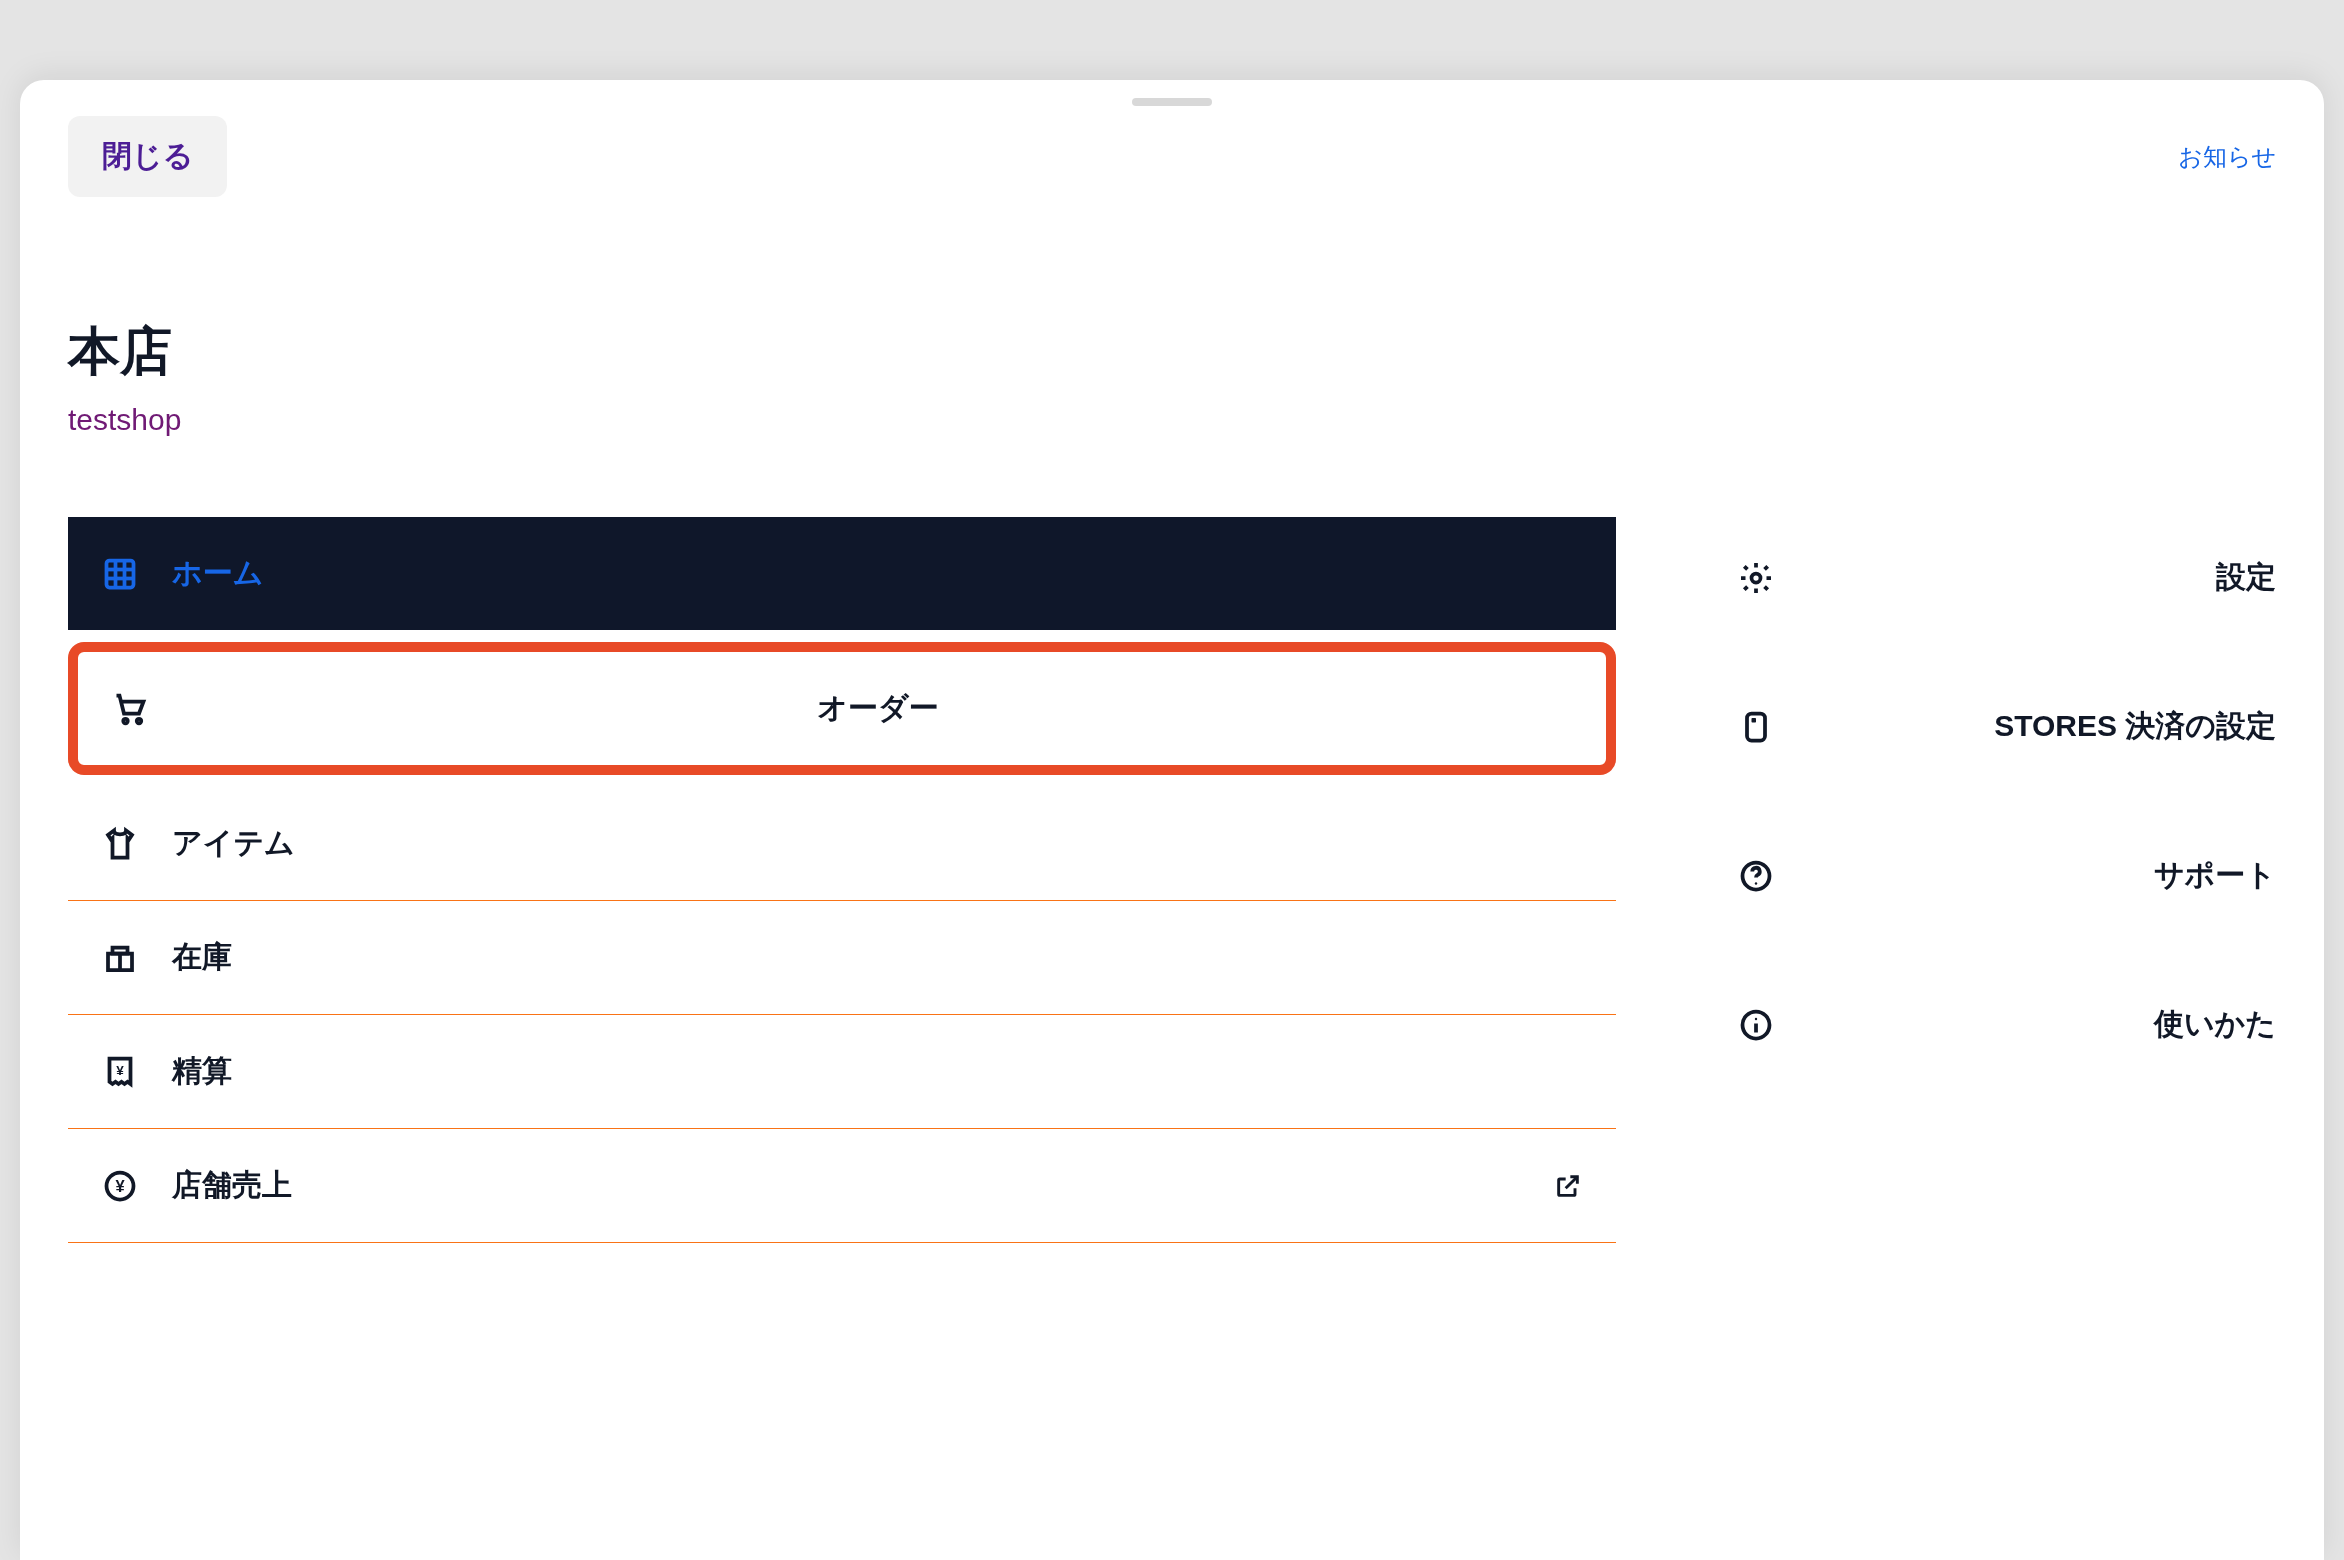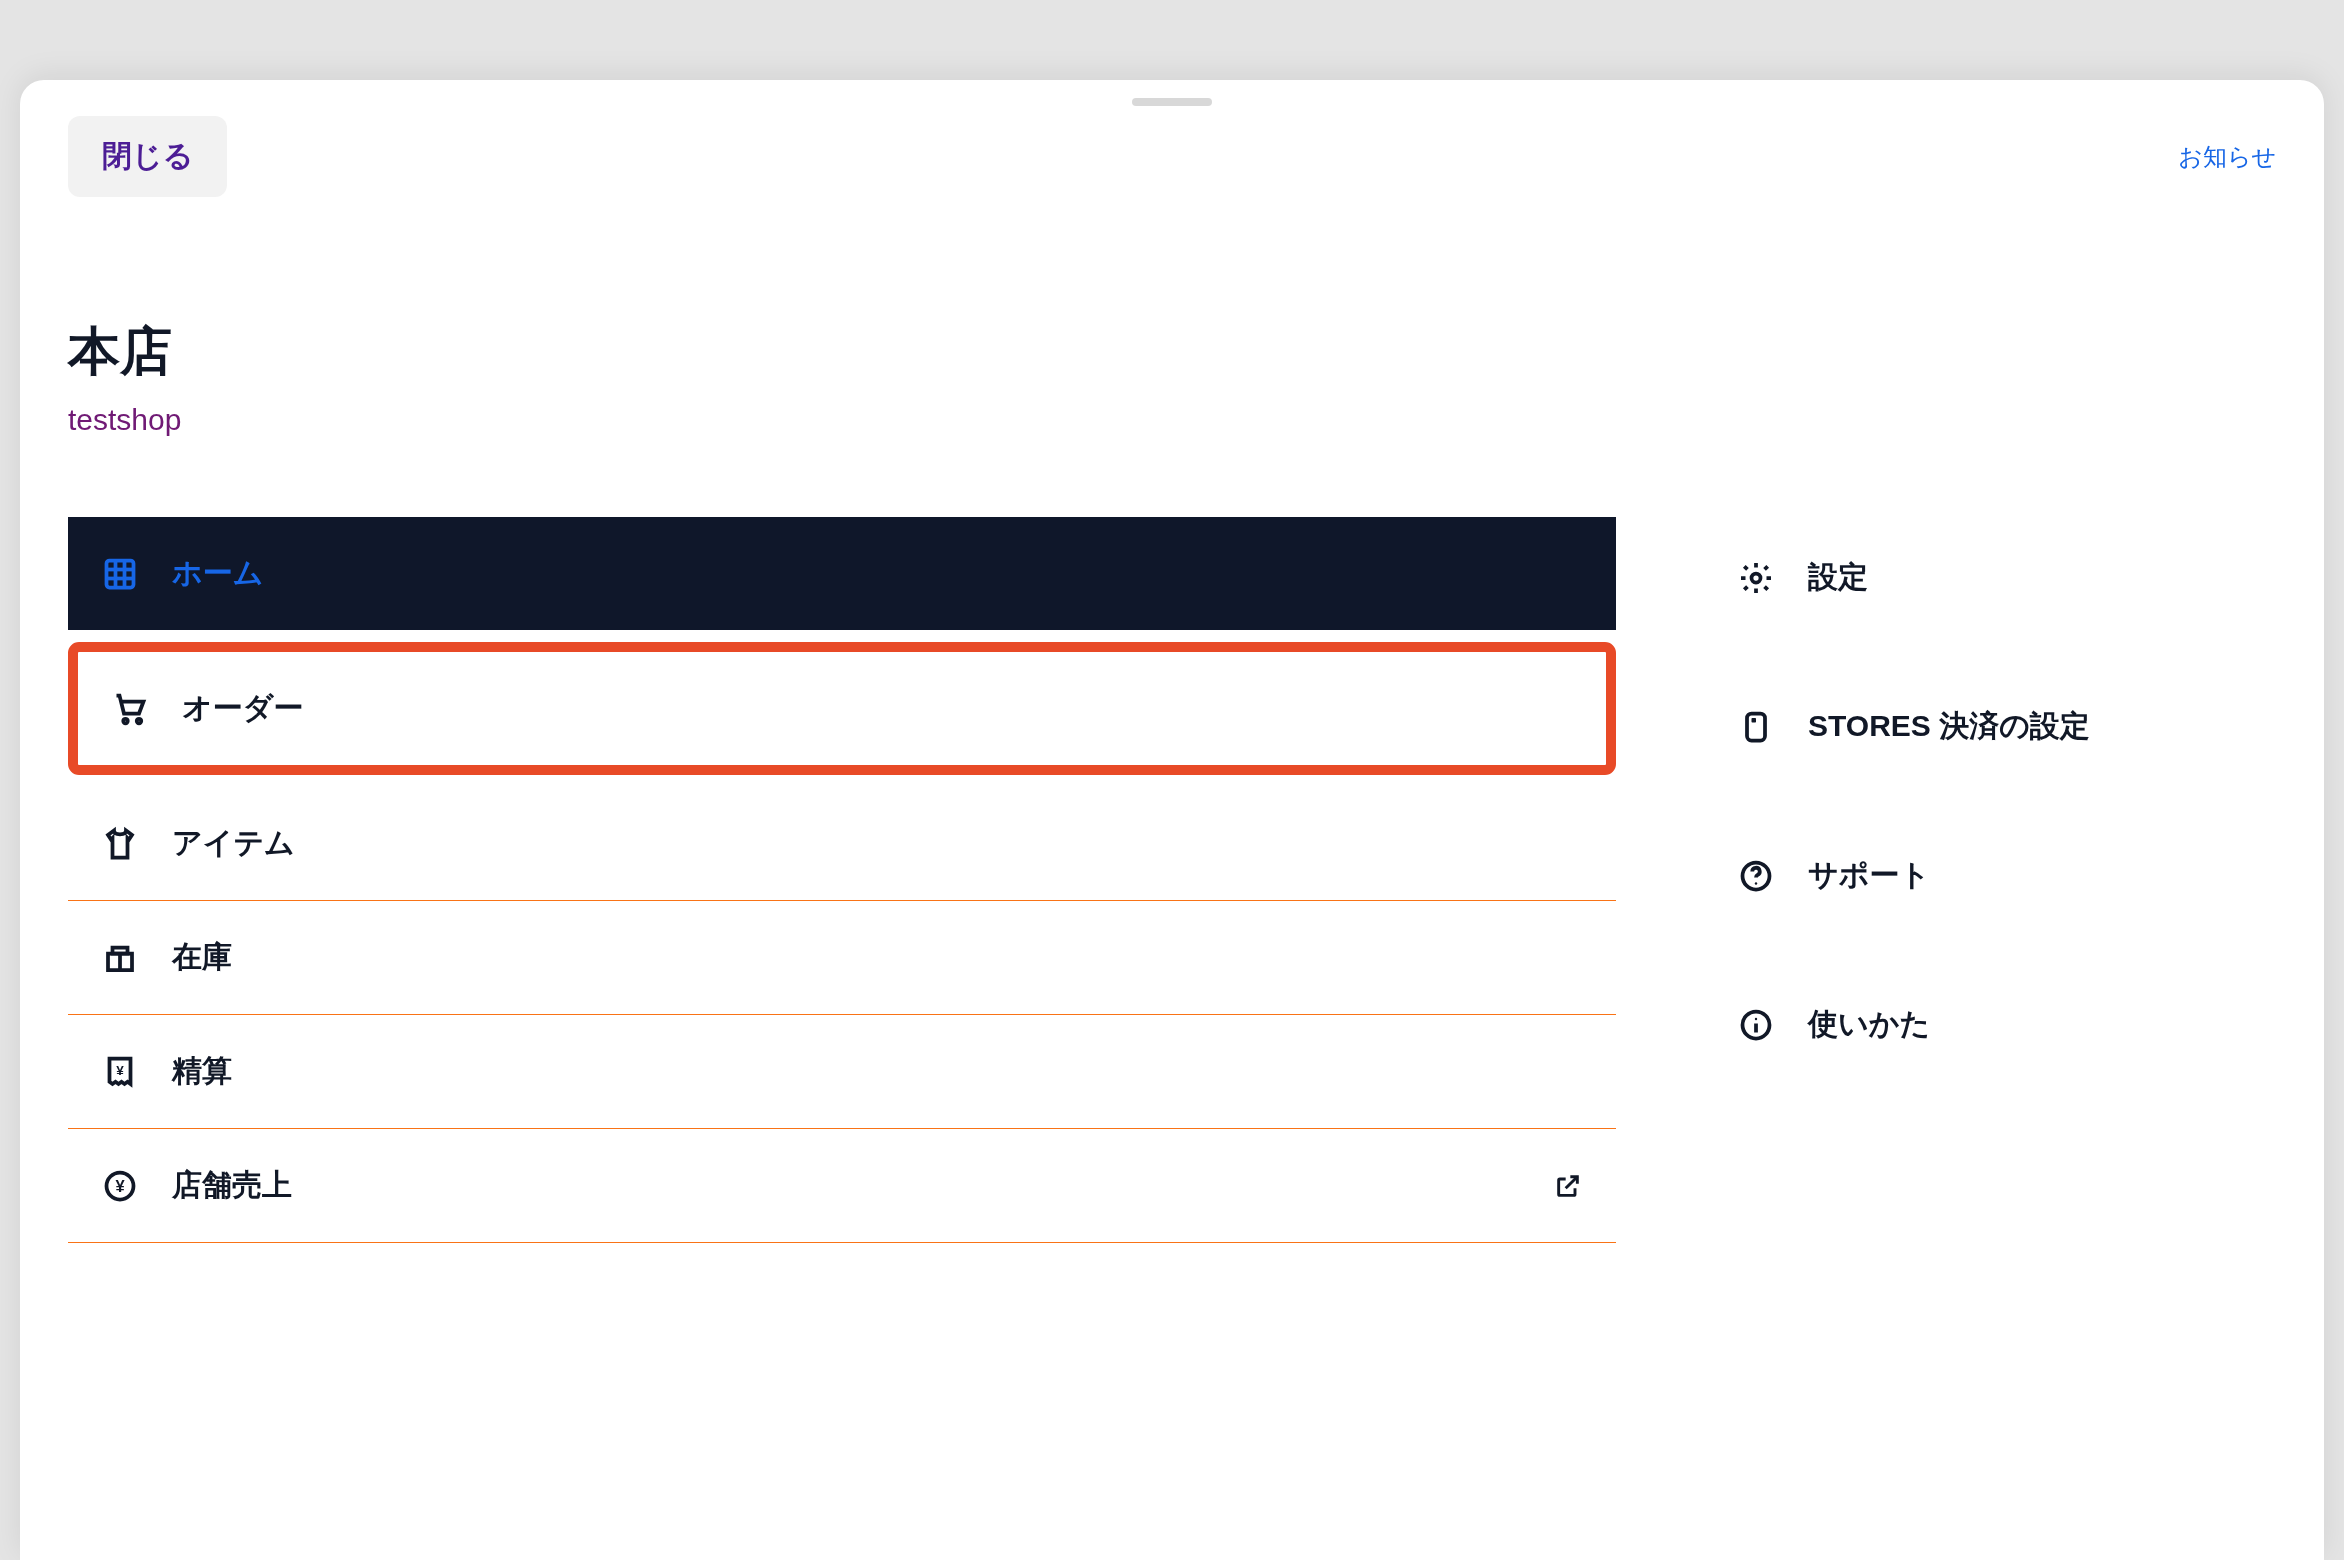--- a/index.html
+++ b/index.html
@@ -132,37 +132,39 @@
       align-items: center;
       justify-content: center;
     }
     .external-icon svg {
       stroke: #111827;
       fill: none;
       stroke-width: 2.5;
     }
     .highlight-ring {
       border: 10px solid #e84a27;
-      border-radius: 11px;
+      border-radius: 16px;
       margin: 12px 0;
       padding: 0;
+      text-align: center;
     }
     .highlight-ring .nav-item {
       border-bottom: none;
     }
     .side-item {
       display: flex;
       align-items: center;
-      gap: 32px;
+      gap: 44px;
       padding: 30px 0;
       font-size: 30px;
       font-weight: 700;
       color: #111827;
       cursor: pointer;
       margin-bottom: 48px;
+      justify-content: space-between;
     }
     .side-item .icon {
       width: 40px;
       height: 40px;
       display: flex;
       align-items: center;
       justify-content: center;
       flex-shrink: 0;
     }
     .side-item .icon svg {

